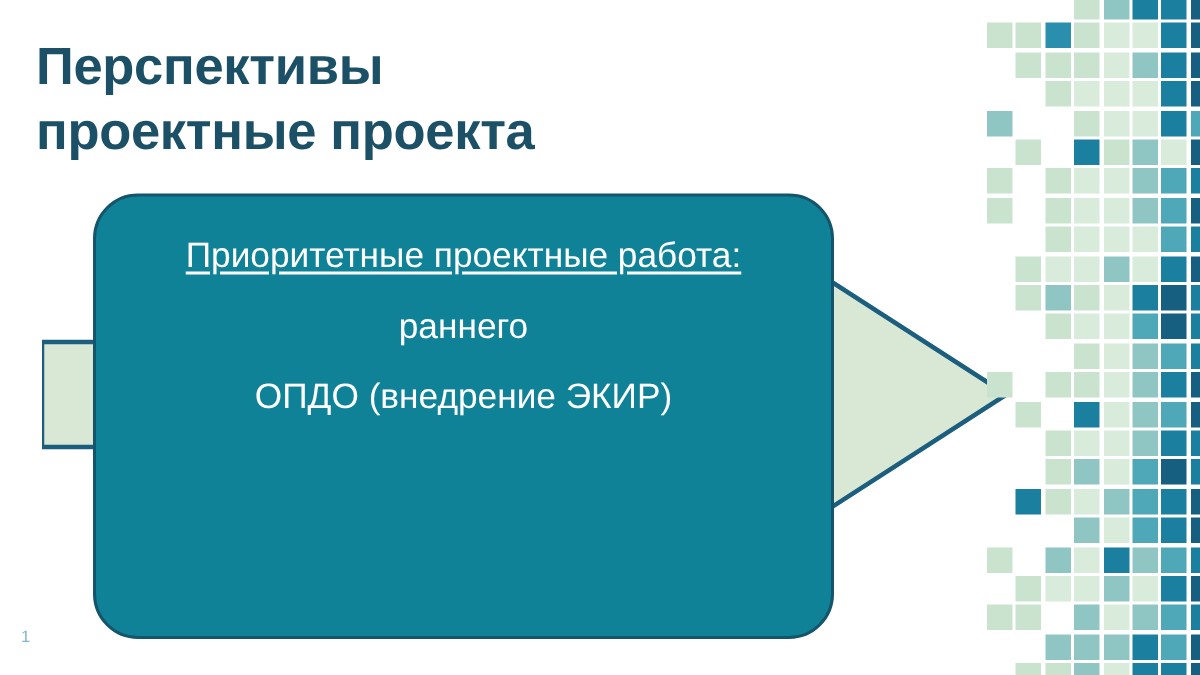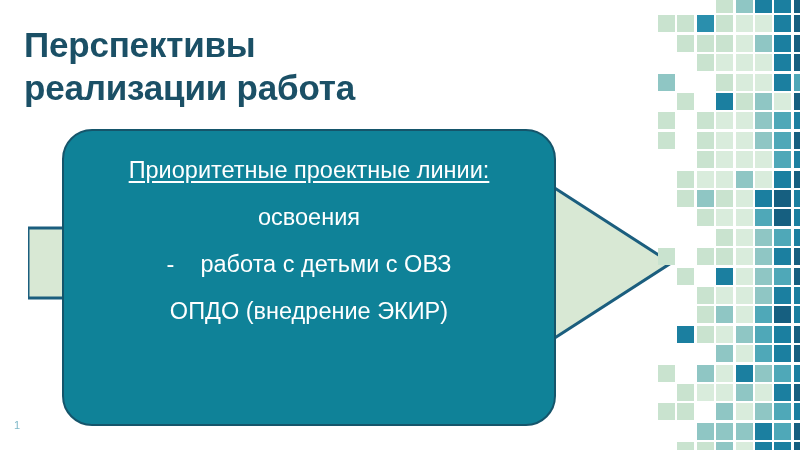--- a/index.html
+++ b/index.html
@@ -102,29 +102,28 @@
 <body>
 
 <div id="slide">
 
   <svg id="arrow-shape" viewBox="0 0 644 175" preserveAspectRatio="none">
     <polygon id="arrow-poly" points="0,52 508,52 508,0 643,87 508,174 508,122 0,122" fill="#d8e8d4" stroke="#1b5e7e" stroke-width="3"></polygon>
   </svg>
 
   <div id="callout-box" style="background: rgb(15, 130, 152); border-color: rgb(21, 85, 107);">
     <div id="callout-lines" style="color: rgb(255, 255, 255);">
-        <div class="callout-line heading">Приоритетные проектные линии:</div>
-        <div class="callout-line">освоения</div>
-        <div class="callout-line">-    работа с детьми с ОВЗ</div>
+        <div class="callout-line heading">Приоритетные проектные работа:</div>
+        <div class="callout-line">раннего</div>
         <div class="callout-line">ОПДО (внедрение ЭКИР)</div>
       </div>
   </div>
 
   <div id="slide-title" style="color: rgb(27, 80, 102);">Перспективы
-реализации работа</div>
+проектные проекта</div>
 
   <div id="mosaic">
       <div class="tile" style="left: 58.2px; top: 0px; width: 17px; height: 17px; background: rgb(201, 227, 207);"></div>
       <div class="tile" style="left: 77.6px; top: 0px; width: 17px; height: 17px; background: rgb(143, 198, 196);"></div>
       <div class="tile" style="left: 97px; top: 0px; width: 17px; height: 17px; background: rgb(27, 127, 160);"></div>
       <div class="tile" style="left: 116.4px; top: 0px; width: 17px; height: 17px; background: rgb(27, 127, 160);"></div>
       <div class="tile" style="left: 135.8px; top: 0px; width: 17px; height: 17px; background: rgb(22, 95, 128);"></div>
       <div class="tile" style="left: 0px; top: 19.4px; width: 17px; height: 17px; background: rgb(201, 227, 207);"></div>
       <div class="tile" style="left: 19.4px; top: 19.4px; width: 17px; height: 17px; background: rgb(201, 227, 207);"></div>
       <div class="tile" style="left: 38.8px; top: 19.4px; width: 17px; height: 17px; background: rgb(42, 143, 173);"></div>

